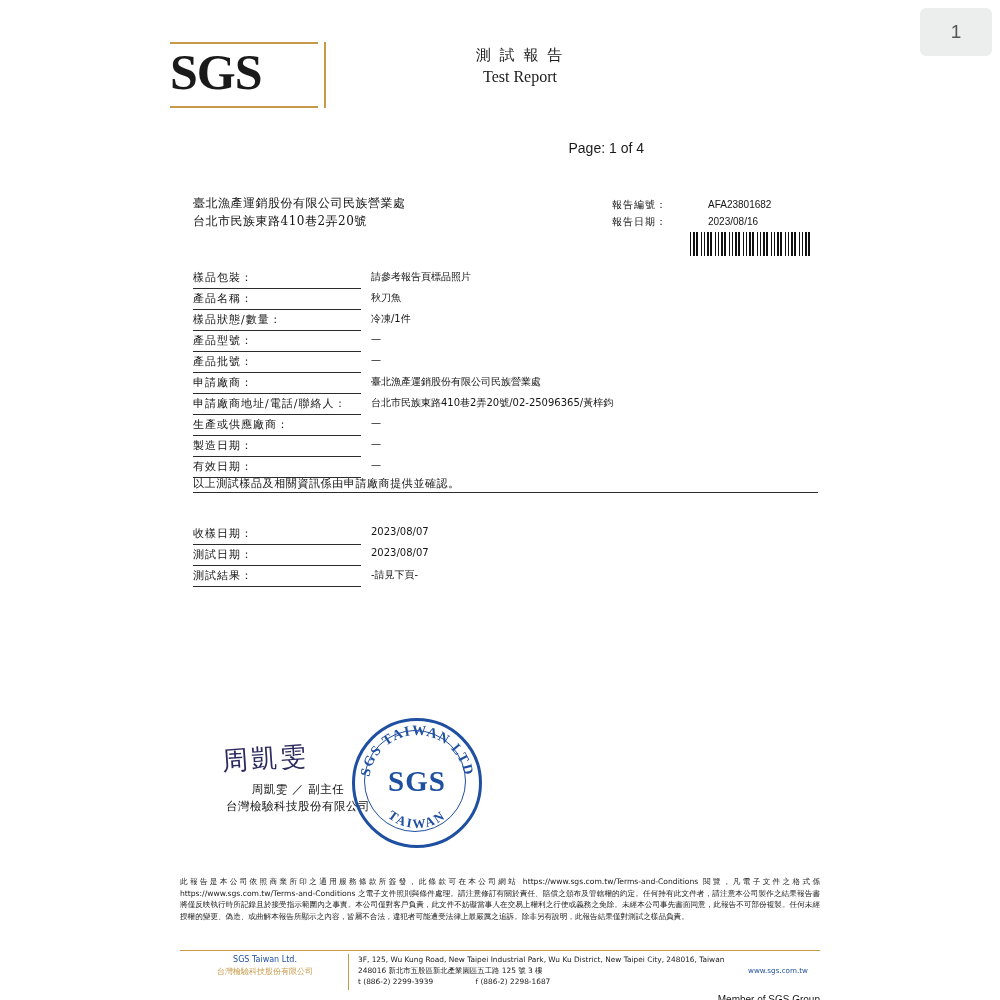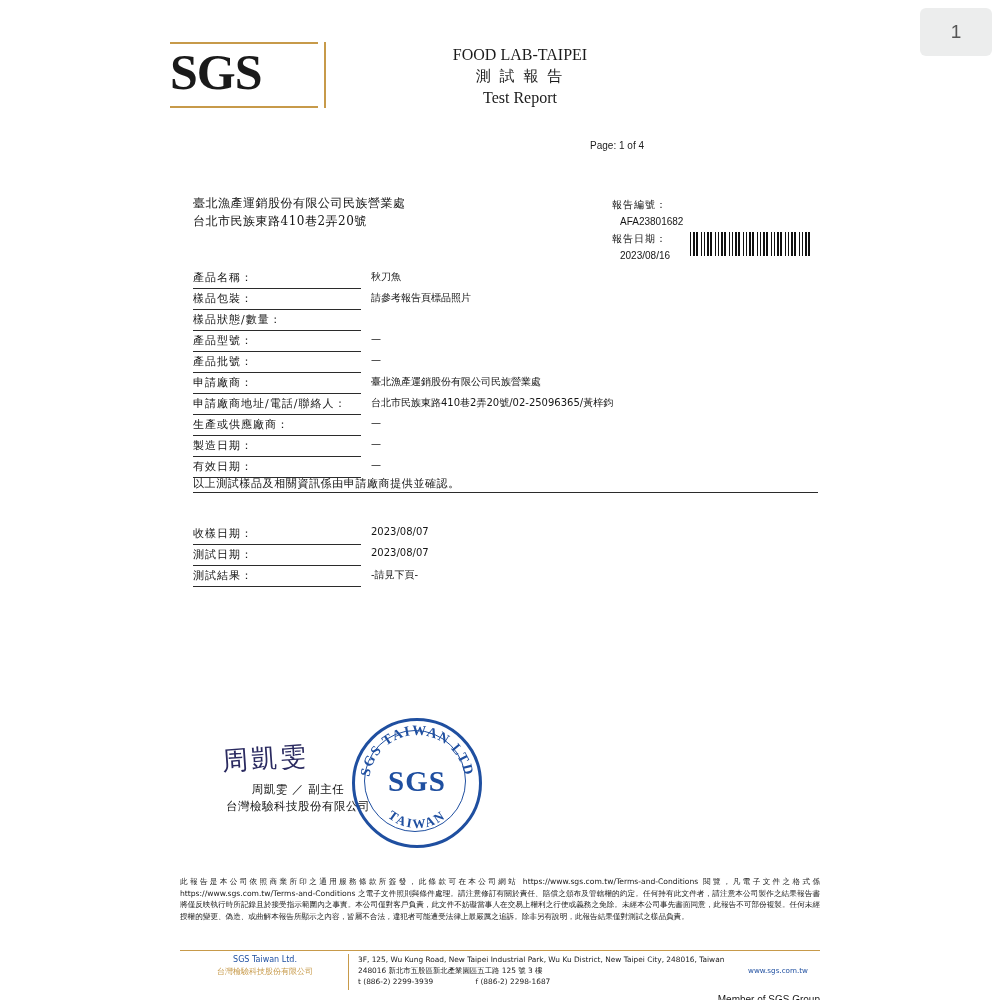--- a/index.html
+++ b/index.html
@@ -95,21 +95,21 @@
     font-family: "Liberation Serif", serif;
     font-size: 16px;
     color: #1b1b1b;
     line-height: 21px;
   }
 
   .page-of {
     position: absolute;
     right: 180px;
     top: 134px;
-    font-size: 10px;
+    font-size: 14px;
     color: #1b1b1b;
     font-family: "Liberation Sans", sans-serif;
     text-align: center;
   }
 
   
   .client {
     position: absolute;
     left: 193px;
     top: 188px;
@@ -123,21 +123,20 @@
   .report-meta {
     position: absolute;
     left: 612px;
     top: 190px;
     font-size: 10px;
     color: #151515;
   }
   .report-meta .row {
     display: flex;
     line-height: 17px;
-    flex-direction: column;
   }
   .report-meta .lbl {
     width: 88px;
     font-family: "DejaVu Serif", serif;
     letter-spacing: 1px;
   }
   .report-meta .val {
     font-family: "Liberation Sans", sans-serif;
     margin-left: 8px;
   }
@@ -339,21 +338,20 @@
   <div class="doc">
 
     <div class="sgs-logo">
       <div class="bar-top"></div>
       <div class="word">SGS</div>
       <div class="bar-bottom"></div>
       <div class="bar-right"></div>
     </div>
 
     <div class="head-titles">
-      <div class="en">FOOD LAB-TAIPEI</div>
       <div class="cn">測 試 報 告</div>
       <div class="en">Test Report</div>
     </div>
 
     <div class="page-of">Page: 1 of 4</div>
 
     <div class="client">
       <div>臺北漁產運銷股份有限公司民族營業處</div>
       <div>台北市民族東路410巷2弄20號</div>
     </div>
@@ -366,29 +364,30 @@
       <div class="row">
         <div class="lbl">報告日期：</div>
         <div class="val">2023/08/16</div>
       </div>
     </div>
 
     <div class="barcode"></div>
 
     <div class="fields">
       <div class="f-row">
+        <div class="f-label">樣品包裝：</div>
+        <div class="f-value">請參考報告頁標品照片</div>
+      </div>
+      <div class="f-row">
         <div class="f-label">產品名稱：</div>
         <div class="f-value">秋刀魚</div>
       </div>
       <div class="f-row">
-        <div class="f-label">樣品包裝：</div>
-        <div class="f-value">請參考報告頁標品照片</div>
-      </div>
-      <div class="f-row">
         <div class="f-label">樣品狀態/數量：</div>
+        <div class="f-value">冷凍/1件</div>
       </div>
       <div class="f-row">
         <div class="f-label">產品型號：</div>
         <div class="f-value">—</div>
       </div>
       <div class="f-row">
         <div class="f-label">產品批號：</div>
         <div class="f-value">—</div>
       </div>
       <div class="f-row">

